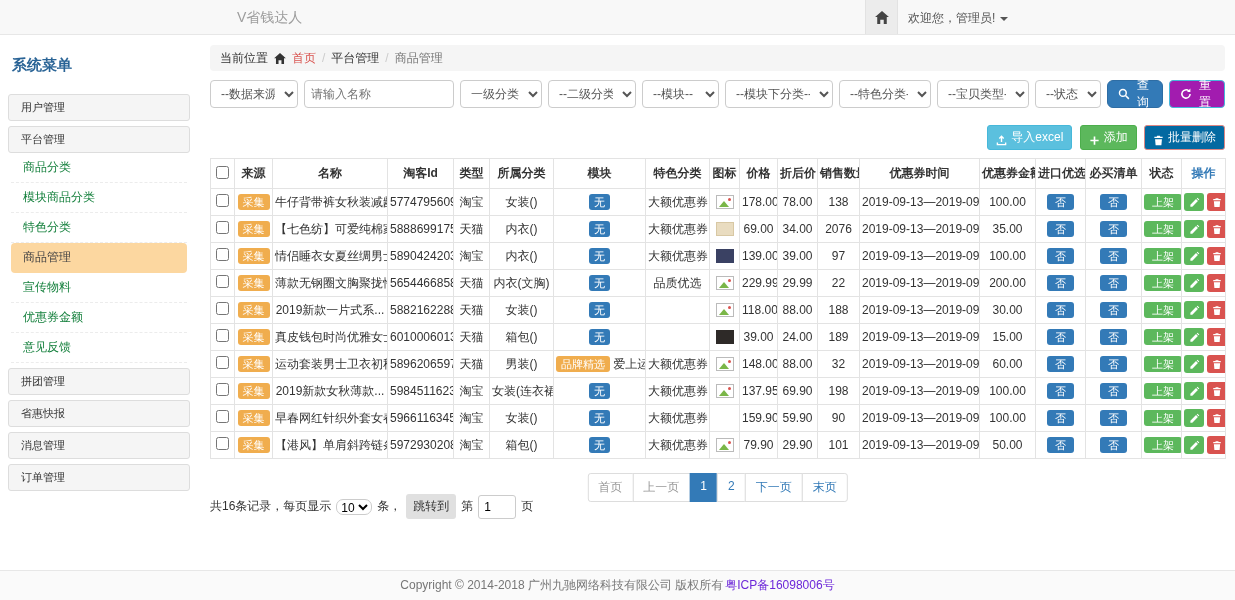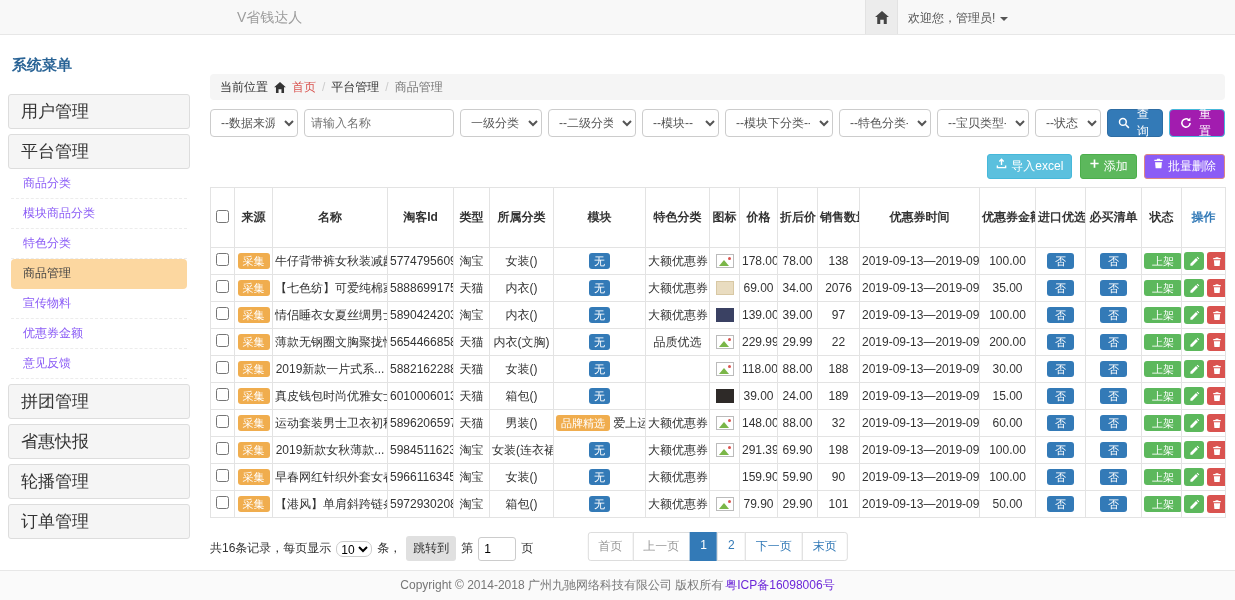--- a/index.html
+++ b/index.html
@@ -14,68 +14,68 @@
   .brand { position:absolute; left:237px; top:9px; color:#9d9d9d; font-size:14px; }
   .home-box { position:absolute; left:865px; top:0; width:33px; height:34px;
     background:#ececec; border-left:1px solid #e2e2e2; border-right:1px solid #e2e2e2;
     display:flex; align-items:center; justify-content:center; cursor:pointer; }
   .user-menu { position:absolute; left:908px; top:10px; color:#555; cursor:pointer; display:flex; align-items:center; gap:5px;}
   .caret { width:0; height:0; border-left:4px solid transparent; border-right:4px solid transparent; border-top:4px solid #555; display:inline-block; }
   
   .sidebar { position:absolute; left:8px; top:48px; width:182px; height:522px; overflow:hidden; }
   .sidebar-title { color:#2a6496; font-weight:bold; font-size:15px; padding:8px 4px 14px; }
   .snav-top { background:#f5f5f5; border:1px solid #ddd; border-radius:3px; padding:5px 12px;
-    margin:5px 0 0; color:#333; cursor:pointer; font-size:17px; }
-  .snav-sub { color:#8b5cf6; padding:6px 12px; margin:0 3px; border-bottom:1px dashed #ececec;
+    margin:5px 0 0; color:#333; cursor:pointer; font-size:11px; }
+  .snav-sub { color:#15803d; padding:6px 12px; margin:0 3px; border-bottom:1px dashed #ececec;
     cursor:pointer; font-size:12px; }
   .snav-sub.active { background:#fcd7a0; border-radius:4px; border-bottom-color:transparent; color:#444; }
   
-  .main { position:absolute; left:210px; top:45px; width:1015px;margin-top:29px; }
+  .main { position:absolute; left:210px; top:45px; width:1015px; }
   .breadcrumb { height:26px; background:#f5f5f5; border-radius:4px; padding:0 10px;
     display:flex; align-items:center; gap:6px; color:#333; }
   .breadcrumb .home-link { color:#d9534f; cursor:pointer; }
   .breadcrumb .sep { color:#ccc; }
   .breadcrumb .current { color:#777; }
   
   .filter-bar { margin-top:9px; display:flex; gap:6px; align-items:center; }
   #filter-controls { display:contents; }
   .fsel, .finput { height:28px; border:1px solid #ccc; border-radius:4px; font-size:12px;
     color:#555; padding:0 6px; background:#fff; font-family:inherit; }
   .fbtn { height:28px; padding:0 10px; border:1px solid transparent; border-radius:4px;
     color:#fff; font-size:12px; cursor:pointer; display:inline-flex; align-items:center; gap:4px; font-family:inherit;}
-  .fbtn-search { background:#337ab7; border-color:#2e6da4; }
+  .fbtn-search { background:#337ab7; border-color:#2e6da4;border-radius:6px; }
   .fbtn-reset  { background:#a21caf; border-color:#46b8da; }
   
   .toolbar { margin-top:17px; text-align:right; }
-  .tbtn { display:inline-flex; align-items:flex-start; gap:4px; padding:3px 8px; border-radius:3px;
+  .tbtn { display:inline-flex; align-items:flex-end; gap:4px; padding:3px 8px; border-radius:3px;
     color:#fff; font-size:12px; cursor:pointer; border:1px solid transparent; margin-left:4px; font-family:inherit;}
   .tbtn-import { background:#5bc0de; border-color:#46b8da; }
   .tbtn-add    { background:#5cb85c; border-color:#4cae4c; }
-  .tbtn-del    { background:#8b5cf6; border-color:#dd8683; }
+  .tbtn-del    { background:#0369a1; border-color:#dd8683; }
   
   table { margin-top:8px; width:1015px; border-collapse:collapse; table-layout:fixed; }
   th, td { border:1px solid #e3e3e3; text-align:center; padding:4px 2px; overflow:hidden; white-space:nowrap; }
-  th { font-weight:bold; color:#333; padding:21px 2px; }
+  th { font-weight:bold; color:#333; padding:6px 2px; }
   th:last-child { color:#337ab7; }
   td { height:26px; color:#333; }
   .cell-name { text-overflow:clip; }
   .bdg { display:inline-block; padding:2px 5px; border-radius:3px; color:#fff; font-size:11px; line-height:12px; }
   .bdg.pad { padding:2px 8px; cursor:pointer; }
   .bdg-blue { background:#337ab7; } .bdg-orange { background:#f0ad4e; } .bdg-green { background:#5cb85c; }
   .abtn { display:inline-flex; width:20px; height:18px; border-radius:3px; align-items:center;
     justify-content:center; cursor:pointer; vertical-align:middle; }
   .abtn-edit { background:#5cb85c; margin-right:3px; } .abtn-del { background:#d9534f; }
   .thumb { display:inline-block; width:18px; height:14px; position:relative; vertical-align:middle; }
   .thumb.ph { background:#fff; border:1px solid #bbb; }
   .thumb.ph .ph-mt { position:absolute; bottom:1px; left:2px; width:0; height:0;
     border-left:5px solid transparent; border-right:5px solid transparent; border-bottom:6px solid #7ab648; }
   .thumb.ph .ph-sun { position:absolute; top:2px; right:2px; width:3px; height:3px; background:#d9534f; border-radius:50%; }
   
   .pagerow { margin-top:14px; position:relative; height:30px; }
-  .page-summary { position:absolute; left:0; top:4px; display:flex; align-items:center; gap:5px; color:#333; }
+  .page-summary { position:absolute; left:0; top:21px; display:flex; align-items:center; gap:5px; color:#333; }
   .pp-select { height:16px; border:1px solid #ccc; border-radius:7px; background:#fff; font-size:12px; font-family:inherit;}
   .jump-btn { background:#e0e0e0; color:#333; border:none; border-radius:3px; padding:4px 7px; font-size:12px; cursor:pointer; font-family:inherit;}
   .jump-input { width:38px; height:24px; border:1px solid #ccc; border-radius:3px; padding:0 5px; font-size:12px; font-family:inherit;}
   .pager { position:absolute; left:50%; top:0; transform:translateX(-50%); display:flex; }
   .pbtn { border:1px solid #ddd; padding:5px 10px; margin-left:-1px; color:#337ab7; background:#fff; cursor:pointer; }
   .pbtn:first-child { border-radius:3px 0 0 3px; margin-left:0; }
   .pbtn:last-child { border-radius:0 3px 3px 0;font-family:Liberation Mono, monospace; }
   .pbtn.disabled { color:#999; }
   .pbtn.active { background:#337ab7; border-color:#337ab7; color:#fff; }
   
@@ -109,21 +109,21 @@
       <div class="snav-top">平台管理</div>
       <div class="snav-sub">商品分类</div>
       <div class="snav-sub">模块商品分类</div>
       <div class="snav-sub">特色分类</div>
       <div class="snav-sub active">商品管理</div>
       <div class="snav-sub">宣传物料</div>
       <div class="snav-sub">优惠券金额</div>
       <div class="snav-sub">意见反馈</div>
       <div class="snav-top">拼团管理</div>
       <div class="snav-top">省惠快报</div>
-      <div class="snav-top">轮播管理</div>
+      <div class="snav-top">消息管理</div>
       <div class="snav-top">订单管理</div>
     </div>
 </div>
 
 <div class="main">
   <div class="breadcrumb">
     <span>当前位置</span>
     <span>
       <svg width="12" height="11" viewBox="0 0 16 15">
           <path fill="#333" d="M8 0l8 7h-2.5v8H10v-5H6v5H2.5V7H0z"></path>
@@ -429,21 +429,21 @@
         <tr>
           <td><input type="checkbox" style=""></td>
           <td><span class="bdg bdg-orange">采集</span></td>
           <td class="cell-name">2019新款女秋薄款...</td>
           <td>598451162391</td>
           <td>淘宝</td>
           <td>女装(连衣裙)</td>
           <td><span class="bdg bdg-blue">无</span></td>
           <td>大额优惠券</td>
           <td><span class="thumb ph"><span class="ph-sun"></span><span class="ph-mt"></span></span></td>
-          <td>291.39</td>
+          <td>137.95</td>
           <td>69.90</td>
           <td>198</td>
           <td>2019-09-13—2019-09-17</td>
           <td>100.00</td>
           <td><span class="bdg bdg-blue pad">否</span></td>
           <td><span class="bdg bdg-blue pad">否</span></td>
           <td><span class="bdg bdg-green pad">上架</span></td>
           <td><span class="abtn abtn-edit">
               <svg width="11" height="11" viewBox="0 0 16 16">
                 <path fill="#fff" d="M2 11.2 10.2 3l2.8 2.8L4.8 14H2zM11.2 2l1-1 2.8 2.8-1 1z"></path>

